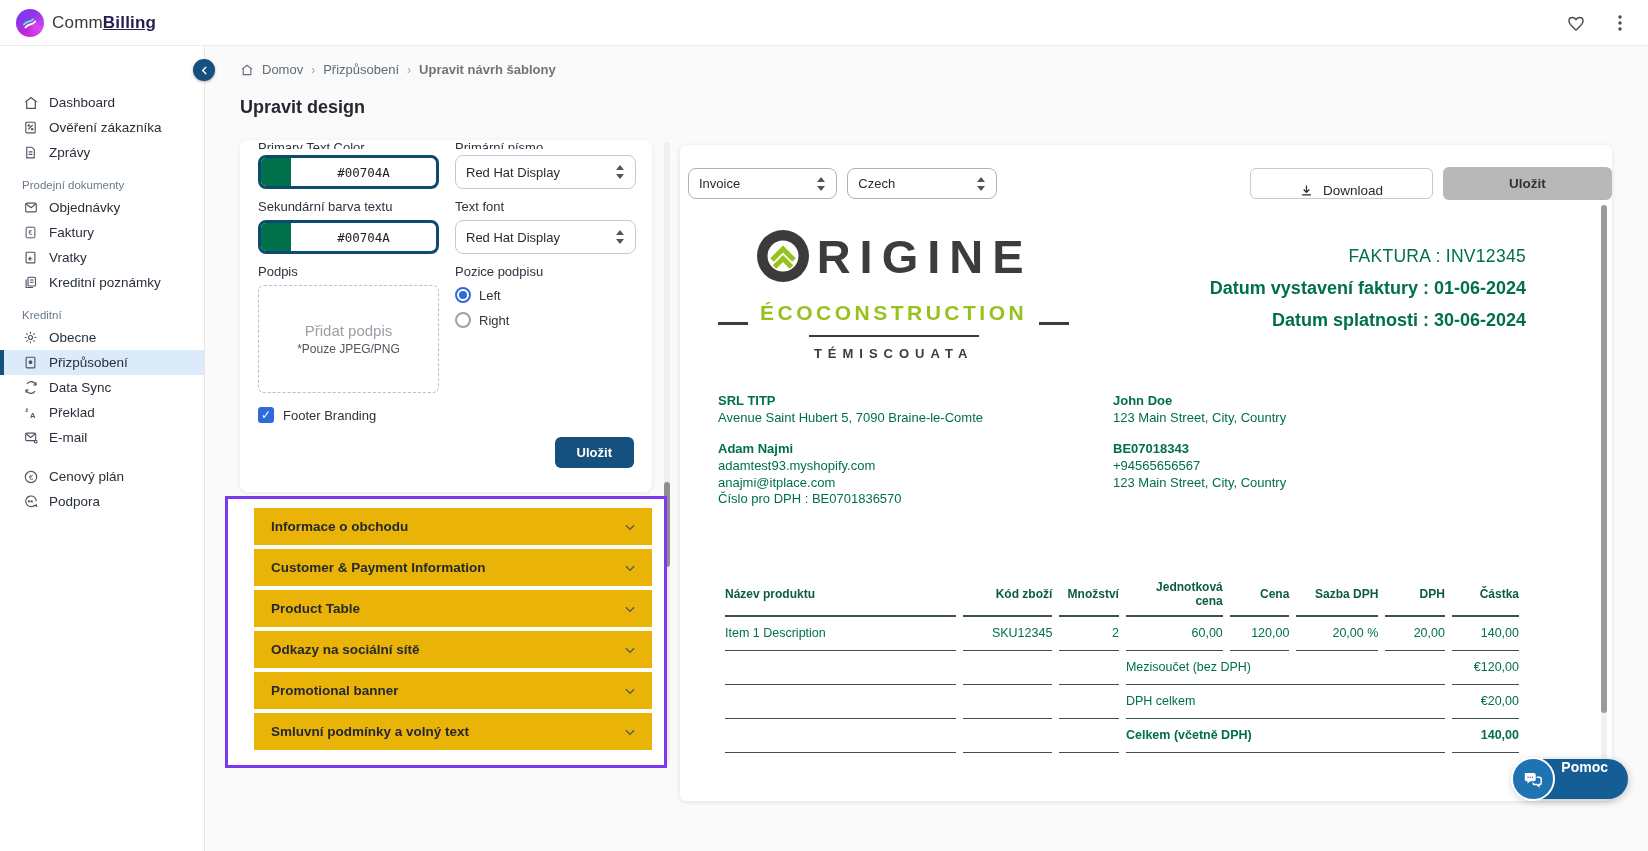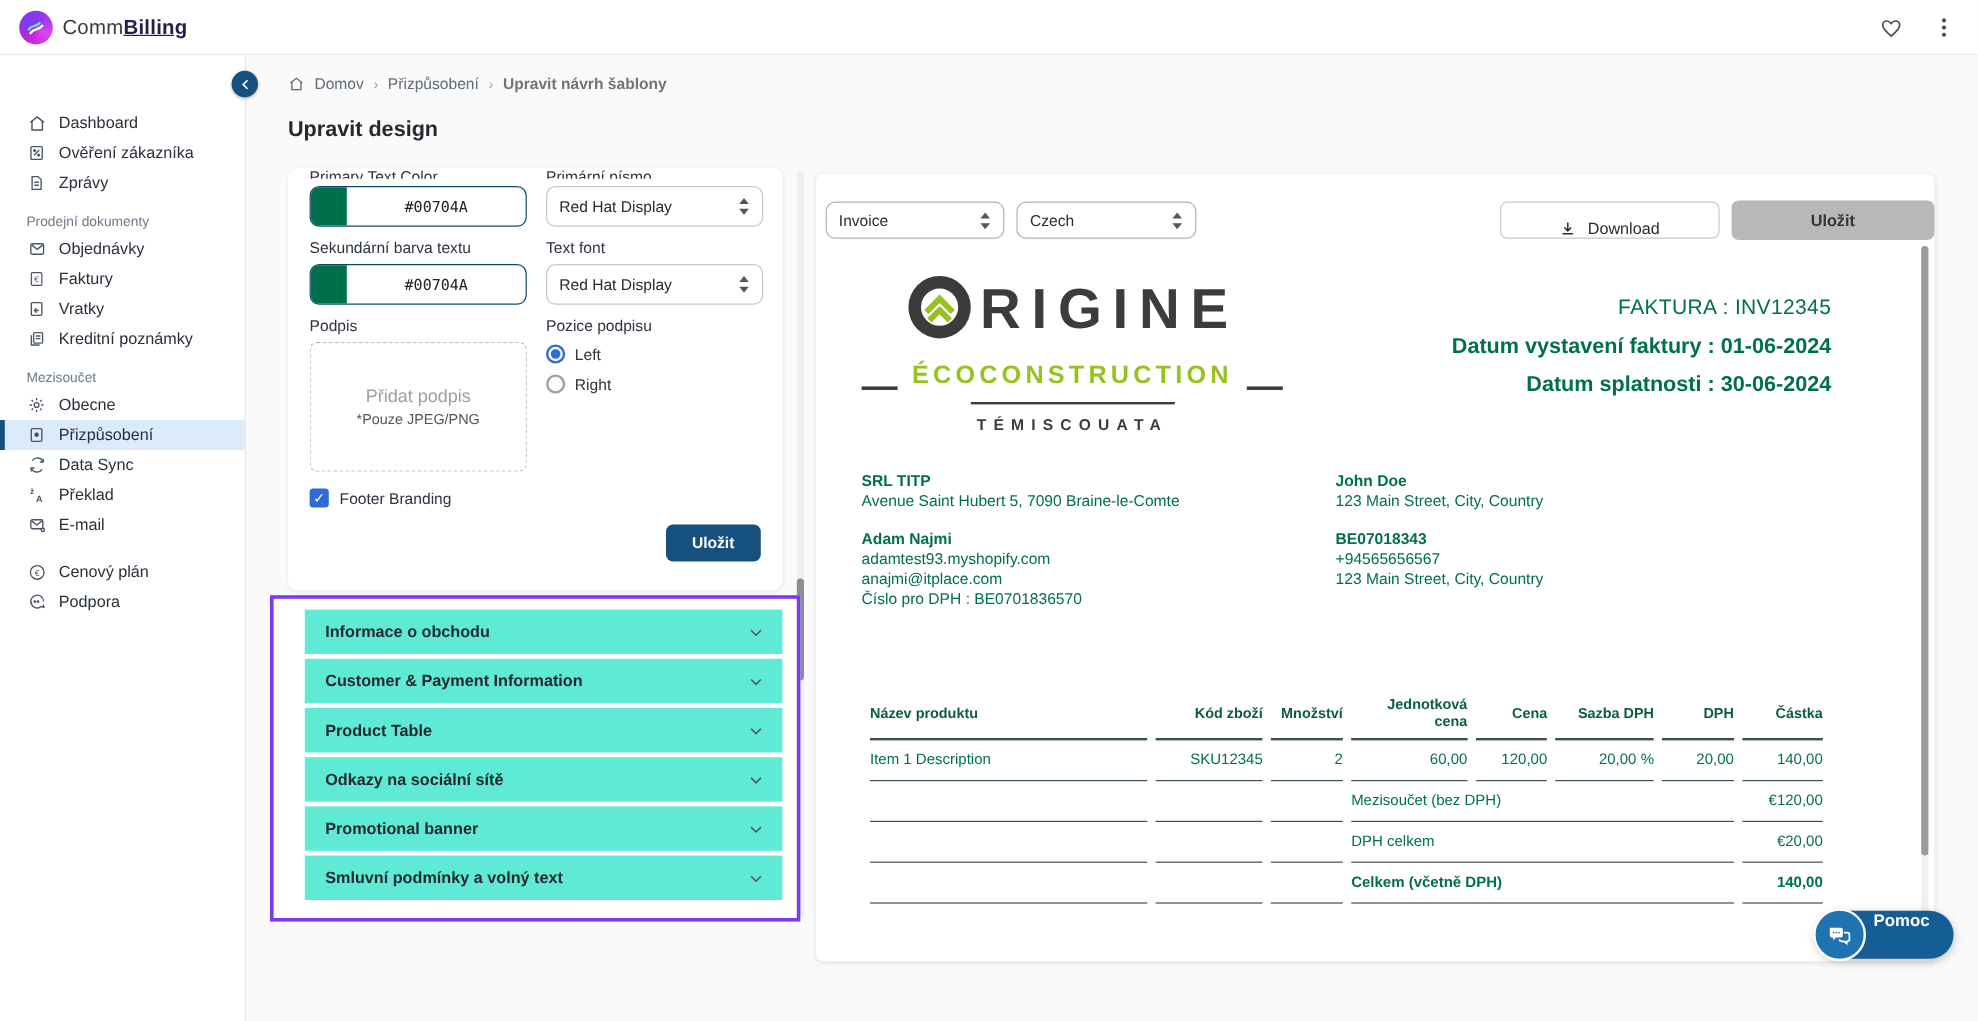--- a/index.html
+++ b/index.html
@@ -32,21 +32,21 @@
   .crumb.current { color:#737373; font-weight:600; cursor:default; }
   .crumb-sep { color:#9aa3ab; font-size:12px; }
   .page-title { position:absolute; left:35px; top:51px; font-size:18px; font-weight:700; color:#24292f; }
 
   
   .form-card { position:absolute; left:35px; top:94px; width:412px; height:352px; background:#fff; border-radius:8px; box-shadow:0 1px 4px rgba(0,0,0,.08); overflow:hidden; padding:0 18px; }
   .grid2 { display:grid; grid-template-columns:181px 181px; column-gap:16px; }
   .clip-row { height:9px; overflow:hidden; }
   .clip-row .lbl { margin-top:-10px; }
   .lbl { font-size:13px; color:#2c3440; padding:10px 0 6px; }
-  .color-field { display:flex; align-items:center; height:34px; border:1px solid #0c4a6e; border-radius:8px; overflow:hidden; background:#fff; }
+  .color-field { display:flex; align-items:center; height:34px; border:3px solid #0c4a6e; border-radius:8px; overflow:hidden; background:#fff; }
   .swatch { width:30px; height:34px; background:#00704A; flex:none; }
   .color-field input { border:0; outline:none; width:100%; text-align:center; font-family:"DejaVu Sans Mono", monospace; font-size:12.5px; color:#222; background:transparent; }
   .select { display:flex; align-items:center; justify-content:space-between; height:34px; border:1px solid #c2c9cf; border-radius:8px; padding:0 10px; font-size:13px; color:#2b2b2b; background:#fff; cursor:pointer; }
   .upload-box { width:181px; height:108px; border:1.5px dashed #b9bfc6; border-radius:6px; display:flex; flex-direction:column; align-items:center; justify-content:center; gap:3px; cursor:pointer; }
   .upload-line1 { font-size:15px; color:#9aa0a6; }
   .upload-line2 { font-size:12px; color:#4f565e; }
   .radio-group { display:flex; flex-direction:column; gap:9px; padding-top:2px; }
   .radio-row { display:flex; align-items:center; gap:8px; font-size:13px; color:#333; cursor:pointer; }
   .radio { width:16px; height:16px; border-radius:50%; border:2px solid #9aa2aa; background:#fff; }
   .radio.checked { border-color:#2f6ad9; position:relative; }
@@ -54,21 +54,21 @@
   .check-row { display:flex; align-items:center; gap:9px; margin-top:14px; font-size:13px; color:#2c3440; cursor:pointer; }
   .checkbox { width:16px; height:16px; border-radius:3px; background:#2f6ad9; color:#fff; font-size:12px; display:flex; align-items:center; justify-content:center; }
   .save-row { display:flex; justify-content:flex-end; margin-top:14px; }
   .btn-save { background:#16507e; color:#fff; font-size:13px; font-weight:700; border:0; border-radius:6px; padding:8px 22px; cursor:pointer; }
 
   .panel-scrollbar { position:absolute; left:459px; top:96px; width:6px; height:622px; background:#efefef; border-radius:3px; }
   .panel-scrollbar .thumb { position:absolute; top:340px; left:0; width:6px; height:85px; background:#8e8e8e; border-radius:3px; }
 
   
   .acc-box { position:absolute; left:20px; top:450px; width:442px; height:272px; border:3px solid #7c3aed; background:#fff; padding:9px 12px 0 26px; }
-  .acc-row { height:37px; background:#5eead4; display:flex; align-items:center; justify-content:space-between; padding:0 15px 0 17px; margin-bottom:4px; cursor:pointer; }
+  .acc-row { height:37px; background:#eab308; display:flex; align-items:center; justify-content:space-between; padding:0 15px 0 17px; margin-bottom:4px; cursor:pointer; }
   .acc-label { font-size:13.5px; font-weight:700; color:#24292f; }
 
   
   .preview { position:absolute; left:475px; top:99px; width:932px; height:656px; background:#fff; border-radius:6px; box-shadow:0 1px 5px rgba(0,0,0,.10); padding:22px 0 0 8px; }
   .controls { display:flex; align-items:center; }
   .ctl-select { width:167px; height:31px; border:1px solid #aab3bb; border-radius:8px; display:flex; align-items:center; justify-content:space-between; padding:0 10px; font-size:13px; color:#2b2b2b; background:#fff; cursor:pointer; margin-right:10px; }
   .btn-download { margin-left:243px; width:208px; height:31px; border:1px solid #c9c9c9; border-radius:6px; background:#fff; display:flex; align-items:flex-end; justify-content:center; gap:9px; font-size:13.5px; color:#2b2b2b; cursor:pointer; }
   .btn-ulozit-gray { margin-left:10px; width:193px; height:33px; border:0; border-radius:6px; background:#b8b8b8; font-size:13.5px; font-weight:600; color:#333; cursor:pointer; }
   .preview-scrollbar { position:absolute; right:5px; top:60px; width:6px; height:565px; background:#f1f1f1; border-radius:3px; }
   .preview-scrollbar .thumb { position:absolute; top:0; width:6px; height:508px; background:#9b9b9b; border-radius:3px; }
@@ -201,21 +201,21 @@
       <span class="ic">
           <svg width="15" height="15" viewBox="0 0 24 24" fill="none" stroke="currentColor" stroke-width="1.8">
             <rect x="8" y="3.5" width="12" height="14" rx="1.5"></rect>
             <path d="M5 7v13h11"></path>
             <path d="M11 8h6M11 11.5h6"></path>
           </svg>
         </span>
       <span>Kreditní poznámky</span>
     </div>
 
-    <div class="nav-sec">Mezisoučet</div>
+    <div class="nav-sec">Kreditní</div>
     <div class="nav-item">
       <span class="ic">
           <svg width="15" height="15" viewBox="0 0 24 24" fill="none" stroke="currentColor" stroke-width="1.8">
             <circle cx="12" cy="12" r="3.2"></circle>
             <path d="M12 2.8v3M12 18.2v3M2.8 12h3M18.2 12h3M5.3 5.3l2.1 2.1M16.6 16.6l2.1 2.1M18.7 5.3l-2.1 2.1M7.4 16.6l-2.1 2.1"></path>
           </svg>
         </span>
       <span>Obecne</span>
     </div>
     <div class="nav-item active">

